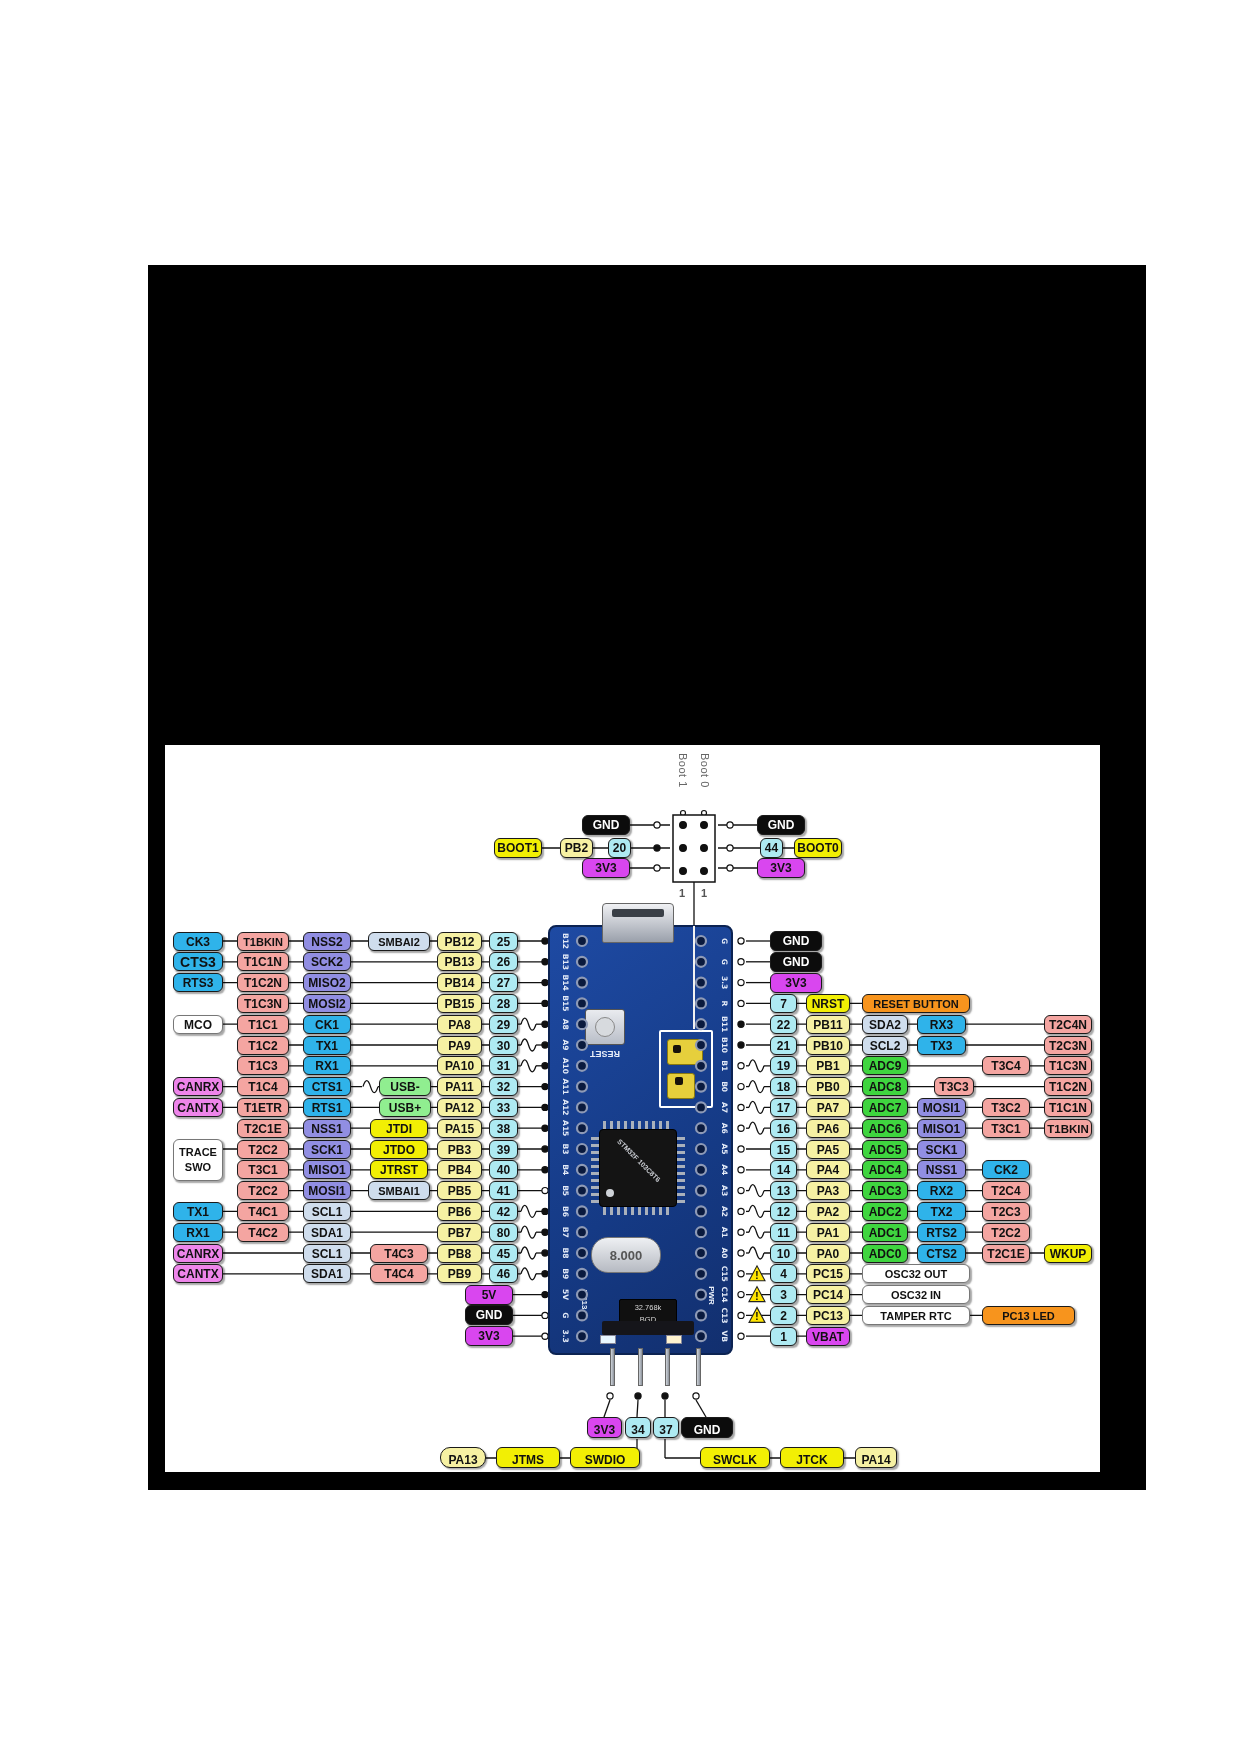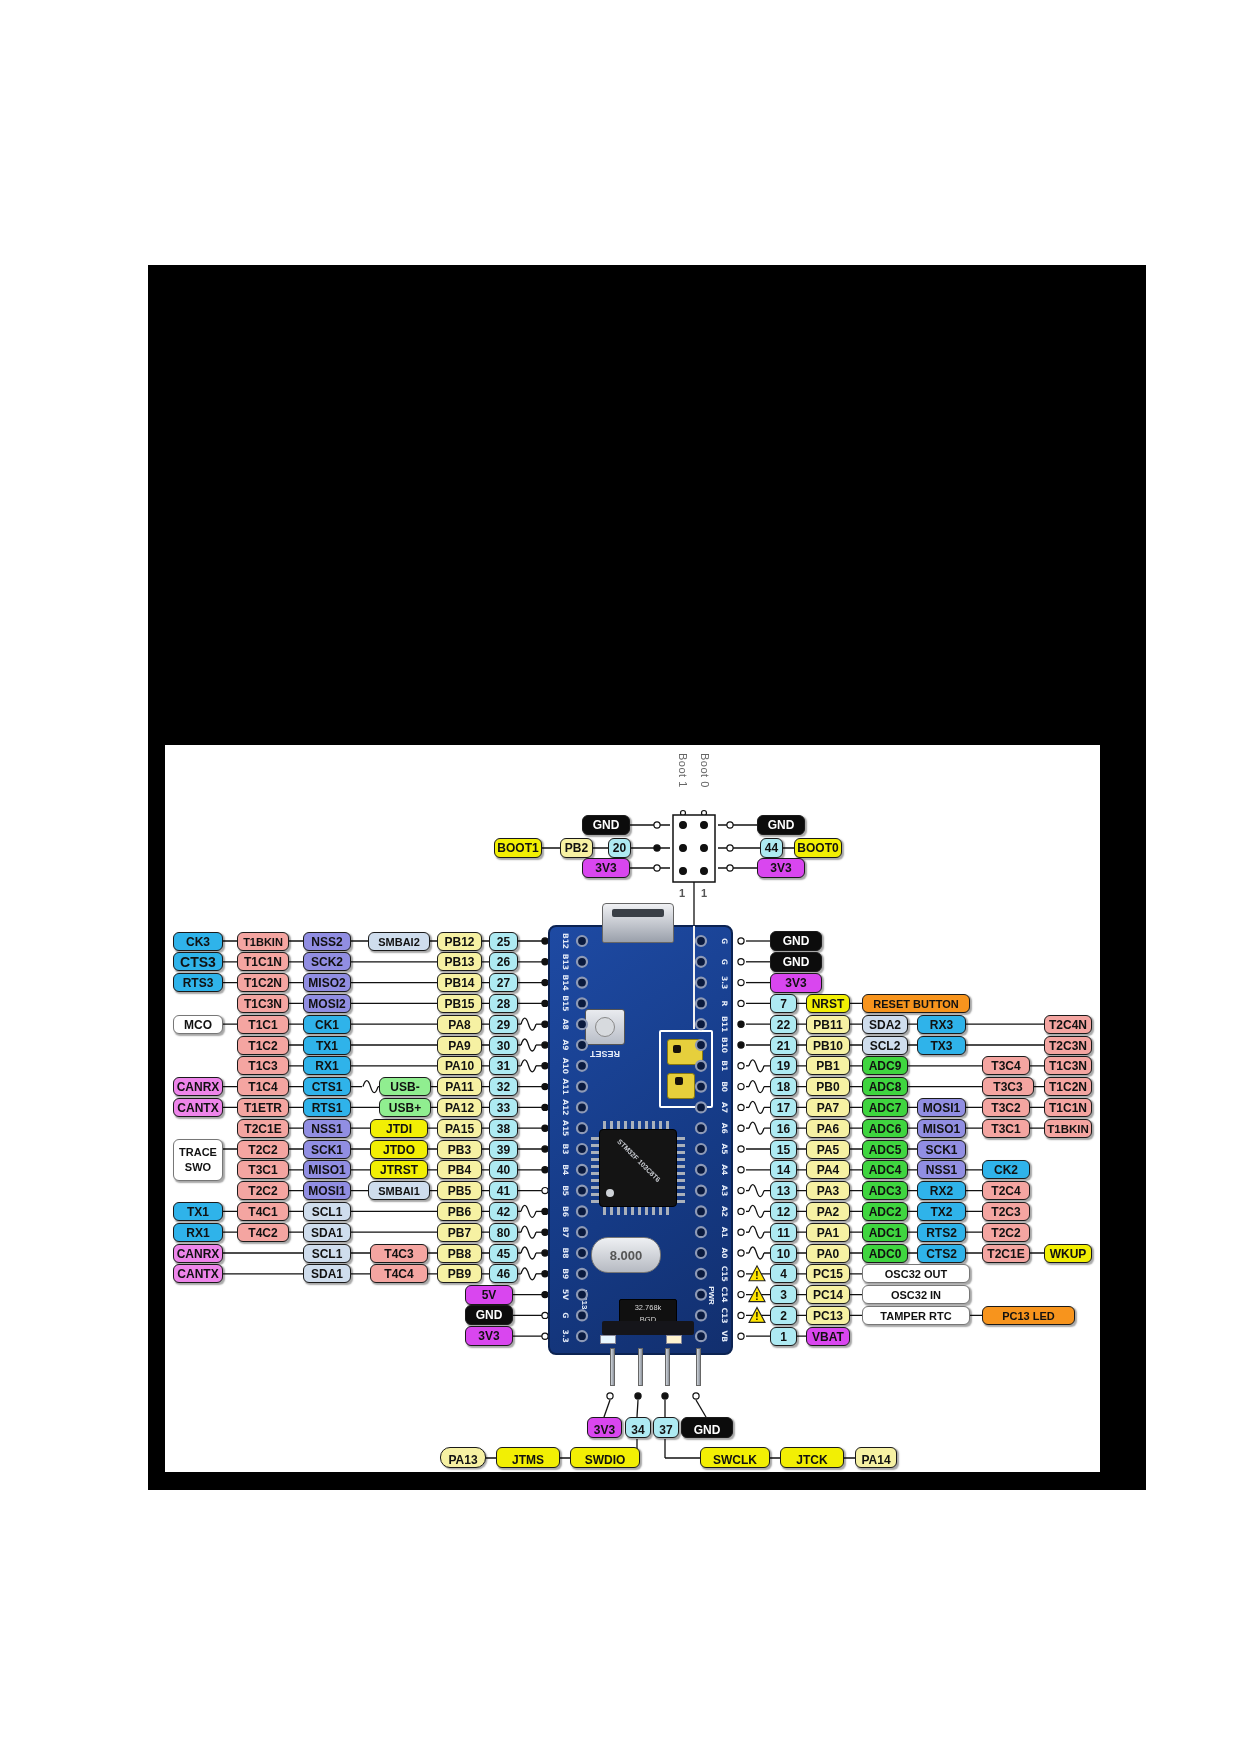--- a/index.html
+++ b/index.html
@@ -412,21 +412,21 @@
       <div class="box c-blue" style="left: 752px; top: 290.5px; width: 49px; height: 19px; font-size: 12px;">TX3</div>
       <div class="box c-pink" style="left: 879px; top: 290.5px; width: 48px; height: 19px; font-size: 12px;">T2C3N</div>
       <div class="box c-cyan" style="left: 605px; top: 311.3px; width: 27px; height: 19px; font-size: 12px;">19</div>
       <div class="box c-pale" style="left: 641px; top: 311.3px; width: 44px; height: 19px; font-size: 12px;">PB1</div>
       <div class="box c-green" style="left: 697px; top: 311.3px; width: 46px; height: 19px; font-size: 12px;">ADC9</div>
       <div class="box c-pink" style="left: 817px; top: 311.3px; width: 48px; height: 19px; font-size: 12px;">T3C4</div>
       <div class="box c-pink" style="left: 879px; top: 311.3px; width: 48px; height: 19px; font-size: 12px;">T1C3N</div>
       <div class="box c-cyan" style="left: 605px; top: 332.1px; width: 27px; height: 19px; font-size: 12px;">18</div>
       <div class="box c-pale" style="left: 641px; top: 332.1px; width: 44px; height: 19px; font-size: 12px;">PB0</div>
       <div class="box c-green" style="left: 697px; top: 332.1px; width: 46px; height: 19px; font-size: 12px;">ADC8</div>
-      <div class="box c-pink" style="left: 817px; top: 332.1px; width: 52px; height: 19px; font-size: 12px;">T3C3</div>
+      <div class="box c-pink" style="left: 769px; top: 332.1px; width: 40px; height: 19px; font-size: 12px;">T3C3</div>
       <div class="box c-pink" style="left: 879px; top: 332.1px; width: 48px; height: 19px; font-size: 12px;">T1C2N</div>
       <div class="box c-cyan" style="left: 605px; top: 352.9px; width: 27px; height: 19px; font-size: 12px;">17</div>
       <div class="box c-pale" style="left: 641px; top: 352.9px; width: 44px; height: 19px; font-size: 12px;">PA7</div>
       <div class="box c-green" style="left: 697px; top: 352.9px; width: 46px; height: 19px; font-size: 12px;">ADC7</div>
       <div class="box c-purple" style="left: 752px; top: 352.9px; width: 49px; height: 19px; font-size: 12px;">MOSI1</div>
       <div class="box c-pink" style="left: 817px; top: 352.9px; width: 48px; height: 19px; font-size: 12px;">T3C2</div>
       <div class="box c-pink" style="left: 879px; top: 352.9px; width: 48px; height: 19px; font-size: 12px;">T1C1N</div>
       <div class="box c-cyan" style="left: 605px; top: 373.7px; width: 27px; height: 19px; font-size: 12px;">16</div>
       <div class="box c-pale" style="left: 641px; top: 373.7px; width: 44px; height: 19px; font-size: 12px;">PA6</div>
       <div class="box c-green" style="left: 697px; top: 373.7px; width: 46px; height: 19px; font-size: 12px;">ADC6</div>

